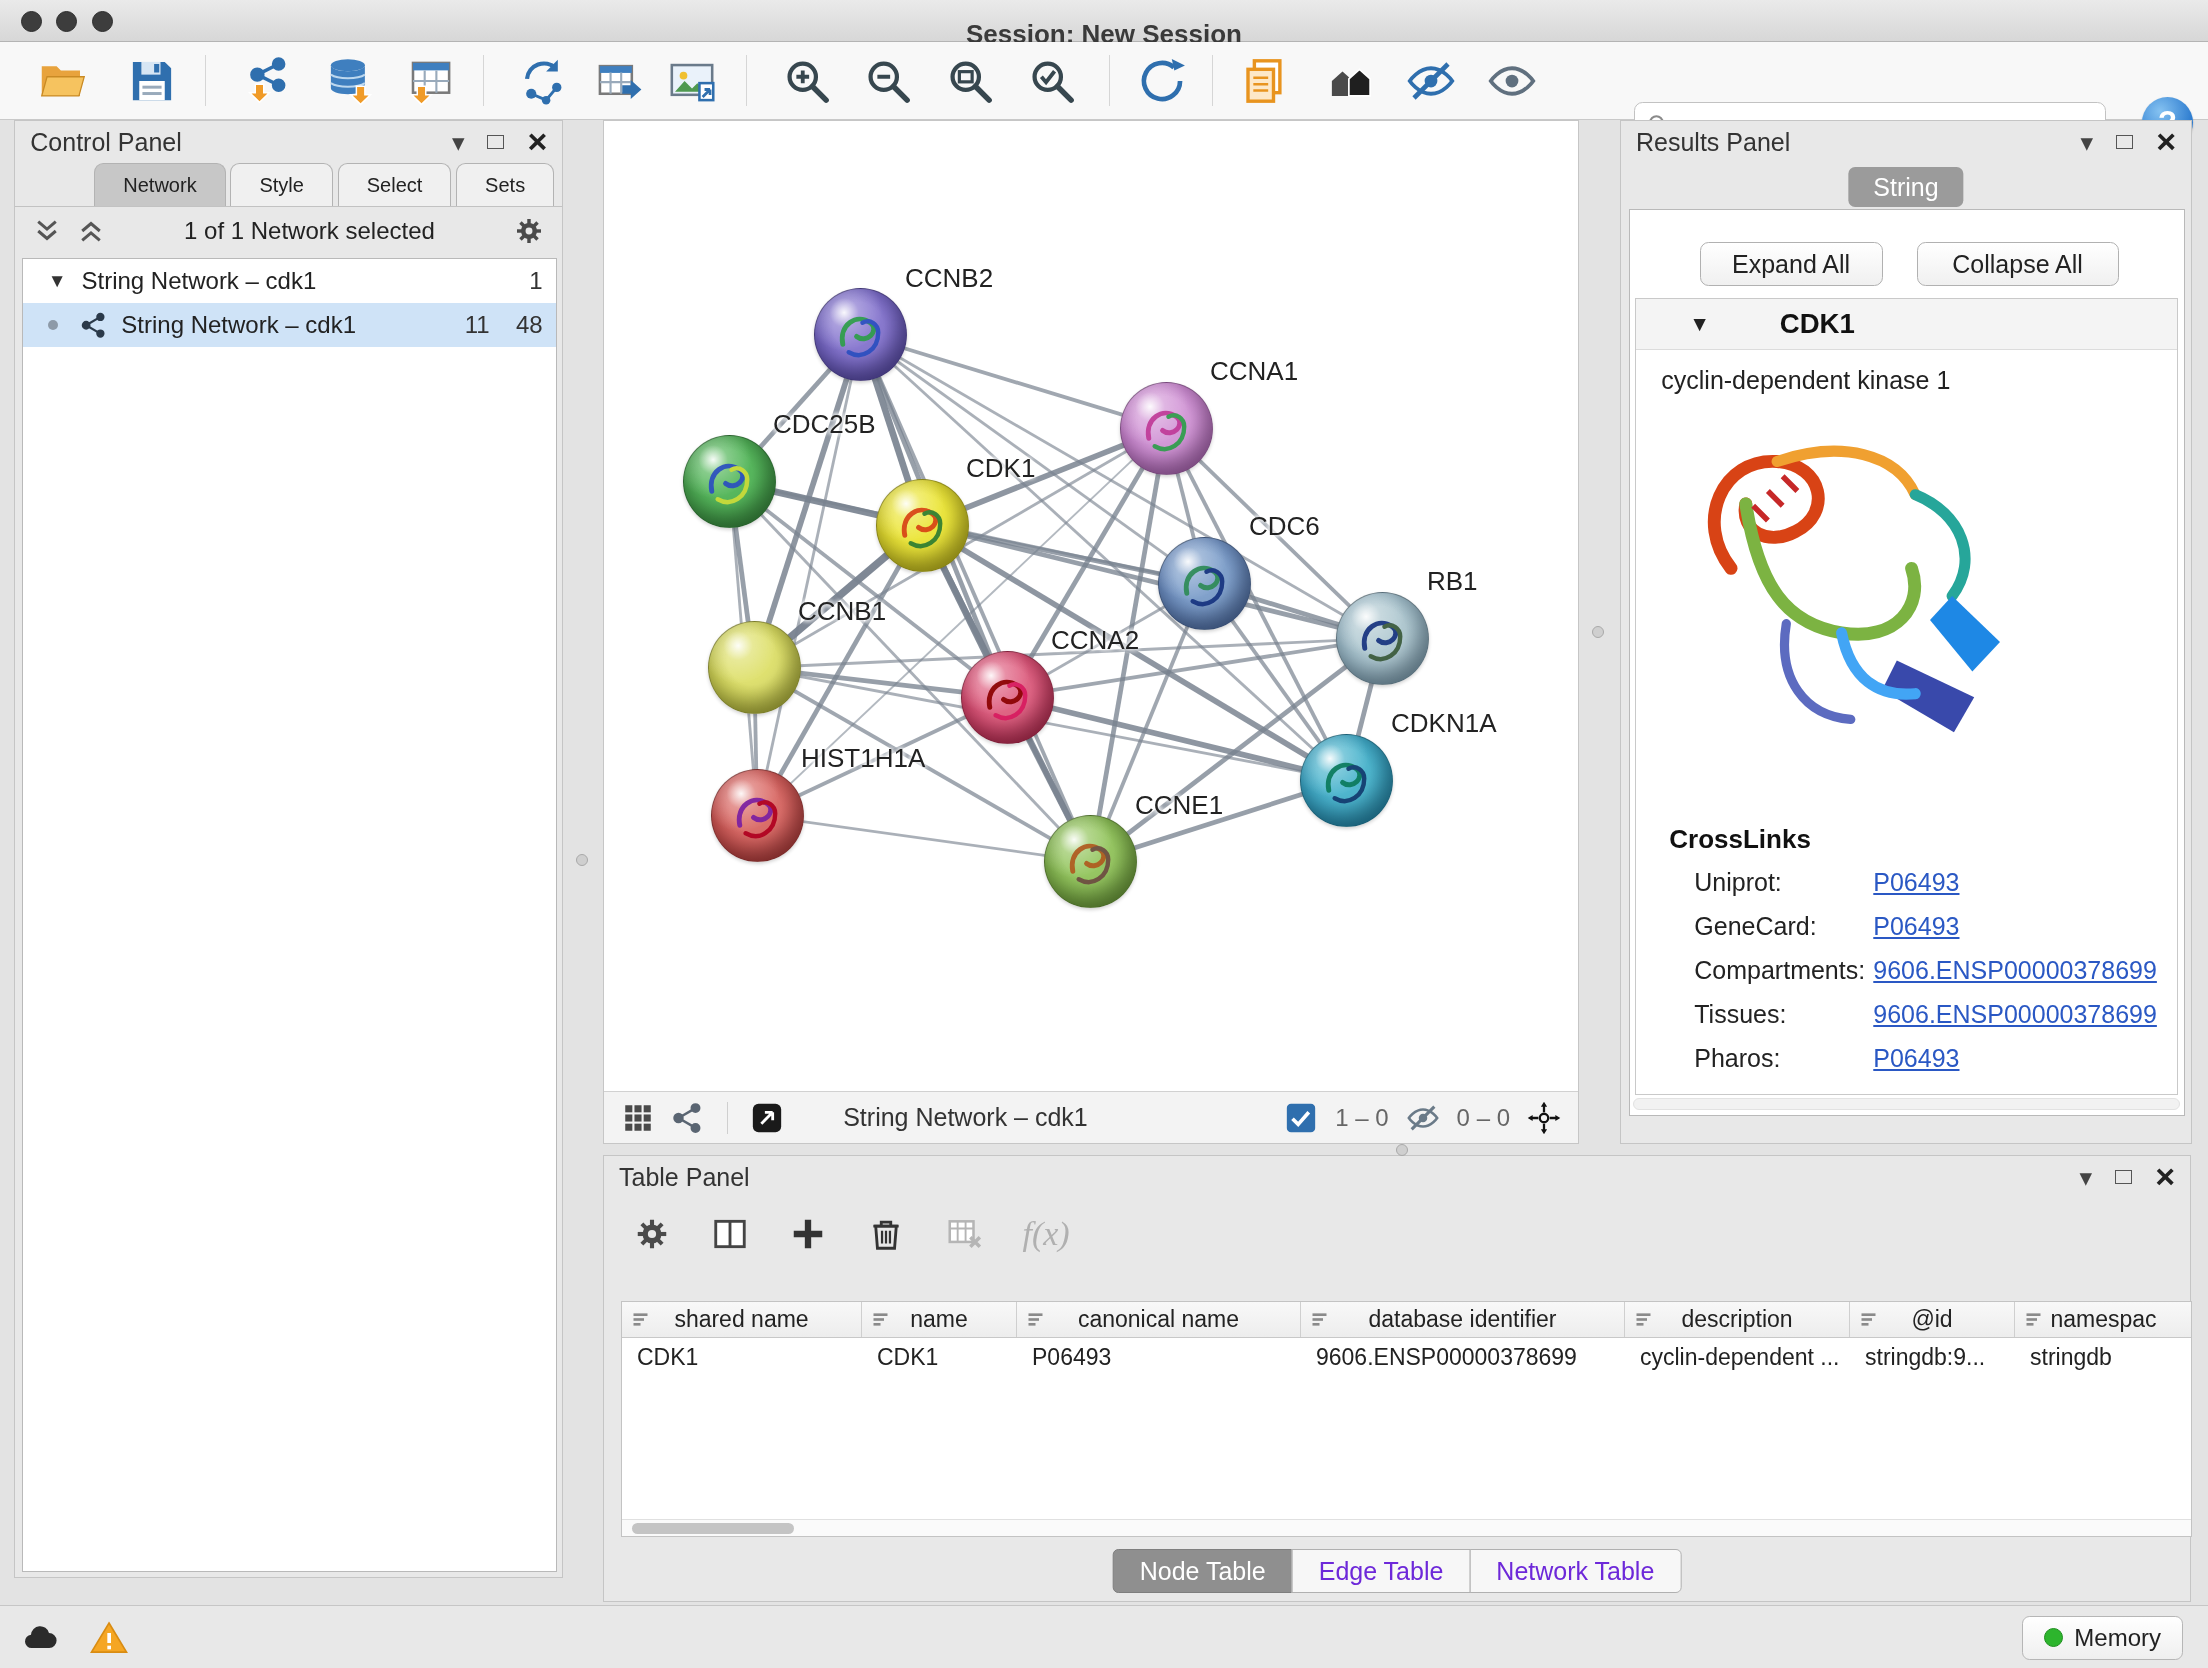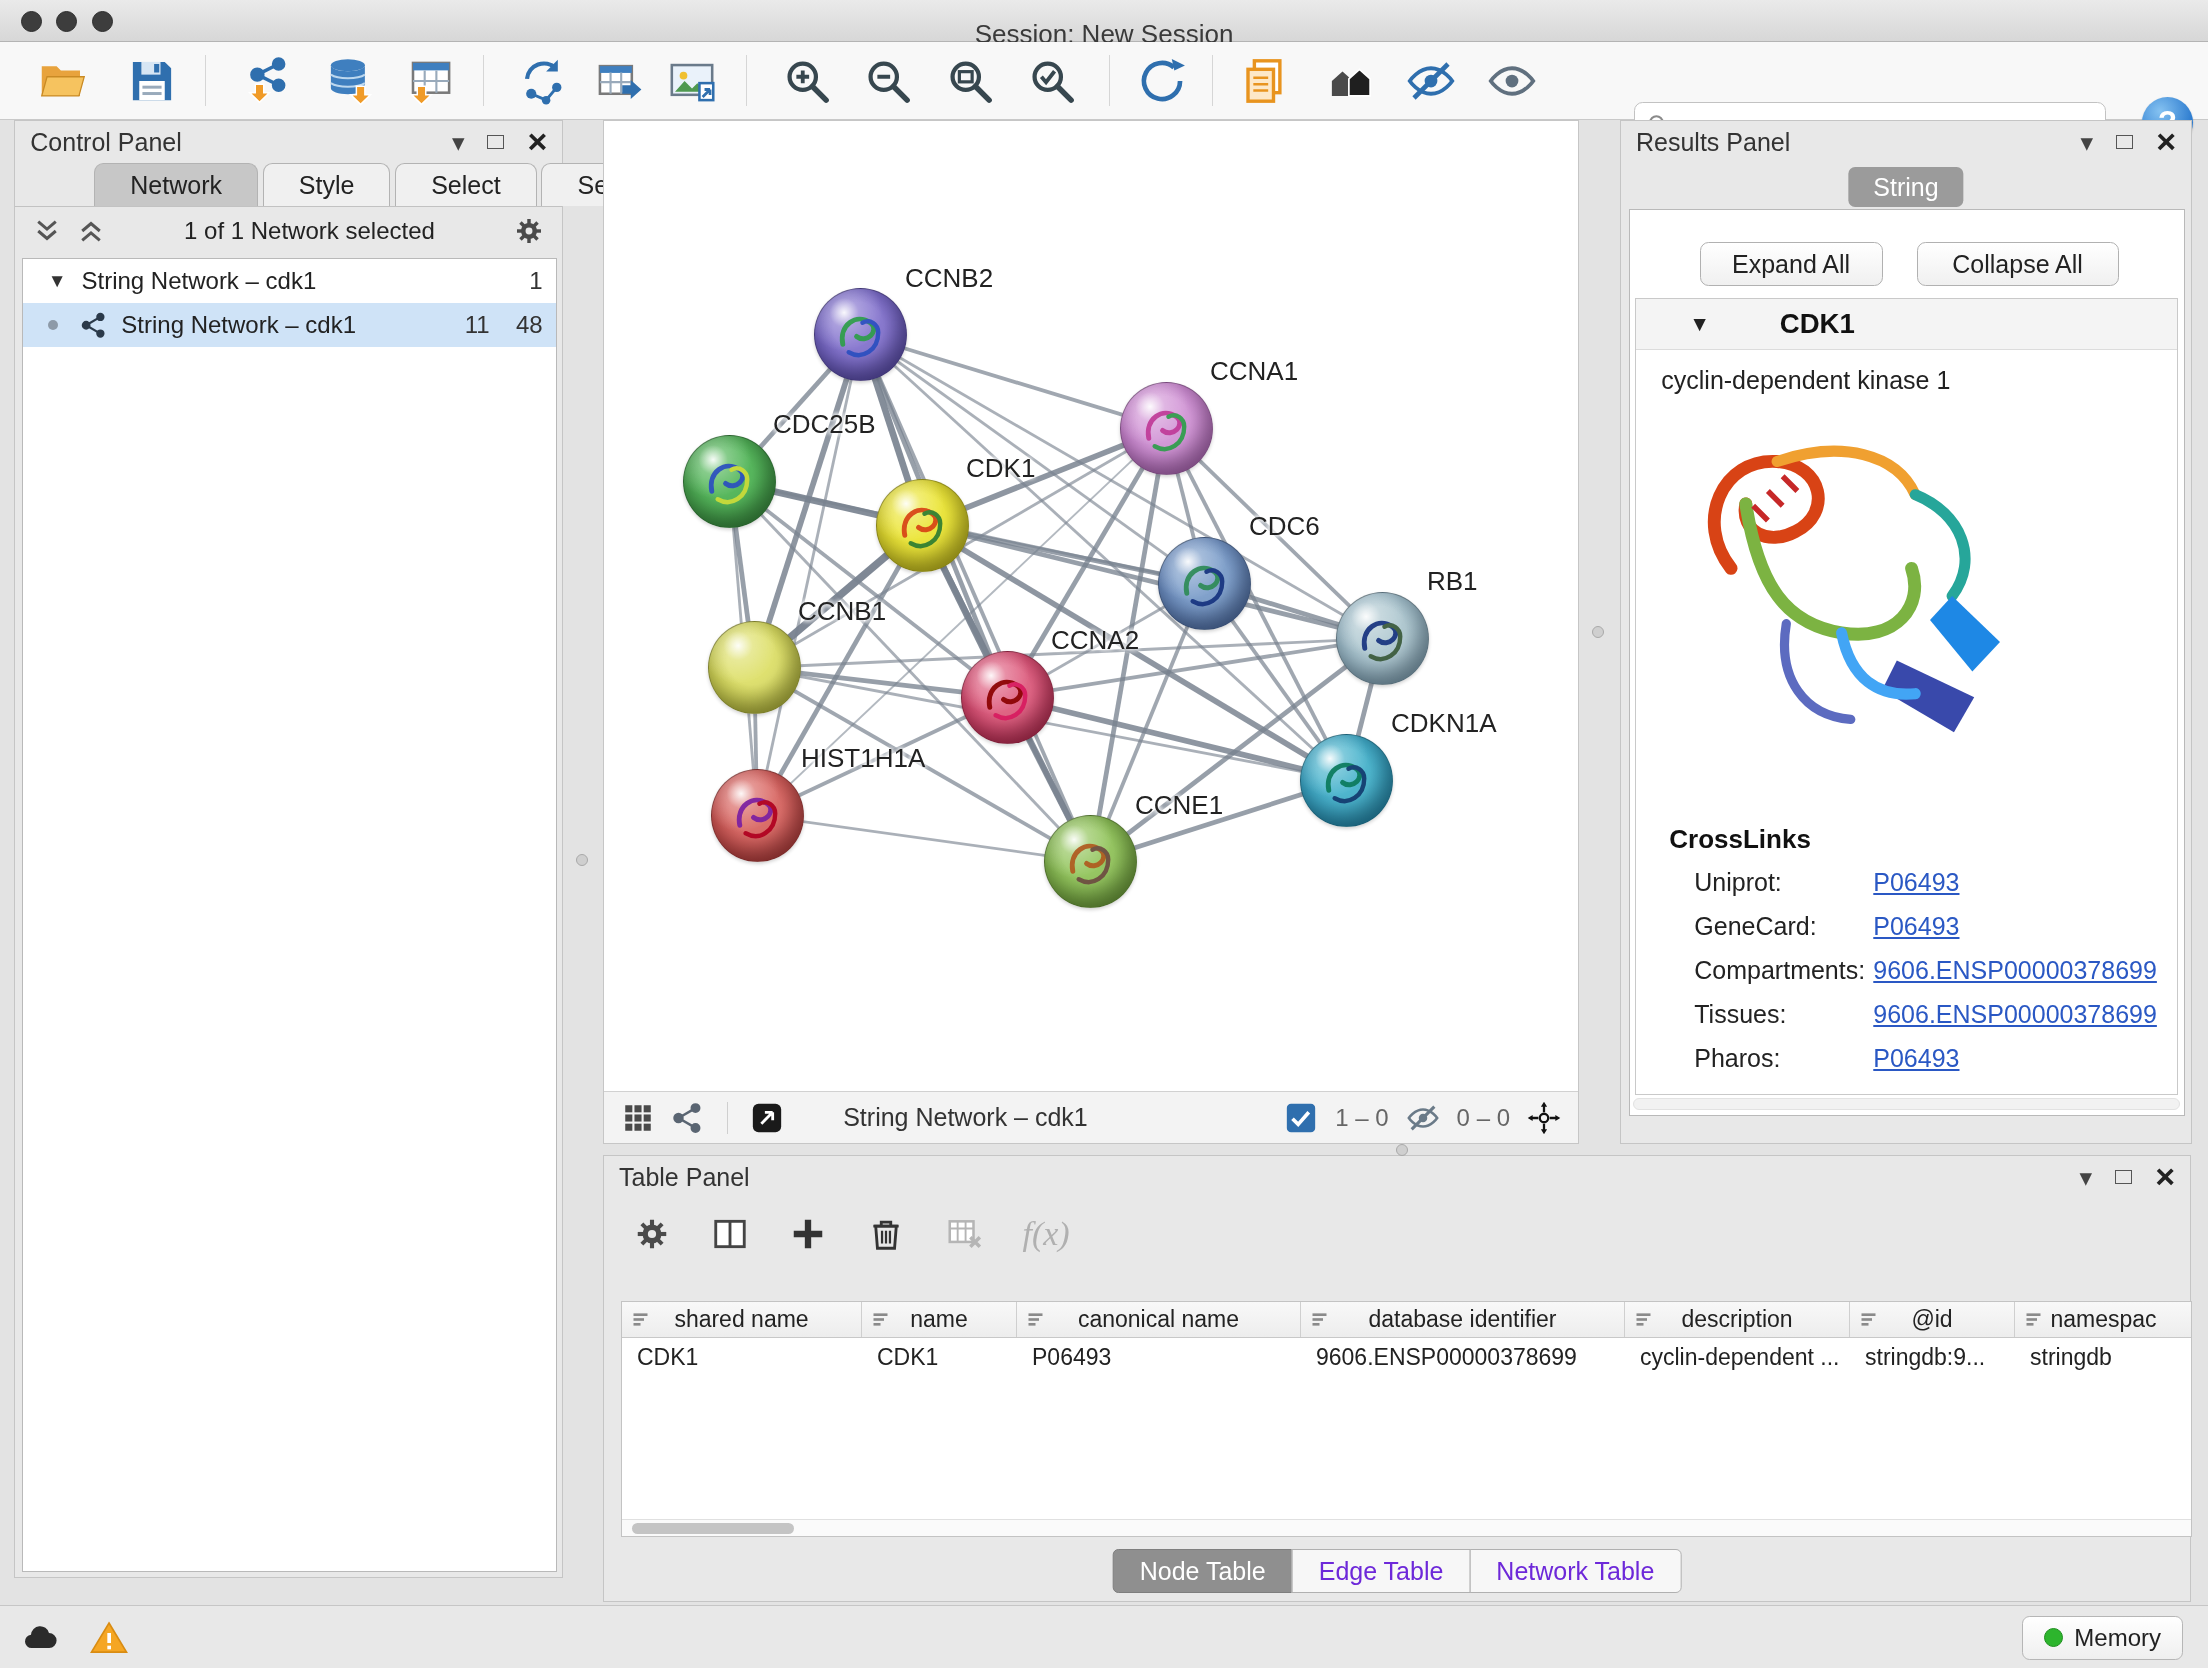--- a/index.html
+++ b/index.html
@@ -4,21 +4,21 @@
 <style>
   *{margin:0;padding:0;box-sizing:border-box;}
   html,body{background:#555;}
   body{font-family:"Liberation Sans",sans-serif;}
   .window{position:relative;width:2208px;height:1668px;background:#e3e3e3;overflow:hidden;}
 
   
   .titlebar{position:absolute;left:0;top:0;right:0;height:42px;background:linear-gradient(#eaeaea,#d7d7d7);border-bottom:1px solid #b4b4b4;display:flex;align-items:center;justify-content:center;}
   .traffic{position:absolute;left:21px;top:10.5px;display:flex;gap:14.3px;}
   .traffic span{width:21px;height:21px;border-radius:50%;background:#3d3d3d;border:1px solid #2c2c2c;}
-  .win-title{font-size:26px;color:#3a3a3a;font-weight:400;margin-top:28px;}
+  .win-title{font-size:26px;color:#3a3a3a;font-weight:700;margin-top:28px;}
 
   
   .toolbar{position:absolute;left:0;top:42px;right:0;height:78px;background:#f8f8f8;border-bottom:1px solid #c9c9c9;}
   .tb{position:absolute;top:50%;transform:translate(-50%,-50%);width:55px;height:55px;display:flex;align-items:center;justify-content:center;cursor:pointer;}
   .tb svg{width:51px;height:51px;}
   .tdiv{position:absolute;top:13.3px;height:51px;width:1px;background:#d6d6d6;}
   .searchbox{position:absolute;left:1634px;top:60px;width:472px;height:44px;border:1px solid #c2c2c2;border-radius:8.6px;background:#fff;display:flex;align-items:center;padding:0 11.4px;gap:7.6px;}
   .searchbox svg{width:25px;height:25px;flex:none;}
   .searchbox input{border:none;outline:none;flex:1;font-size:24px;font-family:"Liberation Sans",sans-serif;color:#333;background:transparent;}
   .help{position:absolute;left:2142px;top:55px;width:51px;height:51px;border-radius:50%;background:radial-gradient(circle at 35% 28%,#85c2f1,#2273cb 75%);color:#fff;font-weight:700;font-size:31px;display:flex;align-items:center;justify-content:center;cursor:pointer;box-shadow:0 1px 1.9px rgba(0,0,0,.25);}
@@ -27,21 +27,21 @@
   .panel{position:absolute;background:#e8e8e8;border:1px solid #c5c5c5;}
   .panel-header{height:42px;display:flex;align-items:center;padding:0 15px;font-size:25px;color:#333;}
   .panel-controls{margin-left:auto;display:flex;align-items:center;gap:23px;}
   .pc-arrow{font-size:25px;color:#444;line-height:1;cursor:pointer;}
   .pc-float{width:17px;height:14.3px;border:1.9px solid #555;display:inline-block;cursor:pointer;}
   .pc-close{font-size:34px;font-weight:700;color:#222;line-height:.8;cursor:pointer;}
 
   
   .control-panel{left:14.3px;top:120px;width:549px;height:1458px;}
   .cp-tabs{position:absolute;left:79px;top:42px;display:flex;gap:4.8px;height:43px;}
-  .tab{height:43px;padding:0 35px;border:1px solid #b3b3b3;border-bottom:none;border-radius:9.5px 9.5px 0 0;background:#f0f0f0;font-size:25px;color:#222;display:flex;align-items:center;cursor:pointer;}
+  .tab{height:43px;padding:0 28px;border:1px solid #b3b3b3;border-bottom:none;border-radius:9.5px 9.5px 0 0;background:#f0f0f0;font-size:20px;color:#222;display:flex;align-items:center;cursor:pointer;}
   .tab.active{background:#c7c7c7;}
   .cp-selrow{position:absolute;left:0;top:85px;width:100%;height:49px;border-top:1px solid #c2c2c2;display:flex;align-items:center;padding:0 17px;gap:13.3px;}
   .chev{width:30px;height:30px;cursor:pointer;}
   .cp-selrow .sel-text{flex:1;text-align:center;font-size:24px;color:#222;}
   .gear{width:32px;height:32px;cursor:pointer;}
   .tree-box{position:absolute;left:6.7px;top:137px;width:535px;height:1314px;background:#fff;border:1px solid #b9b9b9;overflow:hidden;}
   .tree-row{height:44px;display:flex;align-items:center;font-size:24px;color:#222;padding:0 13.3px;cursor:pointer;}
   .tree-row .tri{font-size:19px;color:#333;margin:0 15px 0 11.4px;}
   .tree-row.selected{background:#cfe3f7;padding-left:25px;}
   .tr-label{flex:1;white-space:nowrap;overflow:hidden;}

